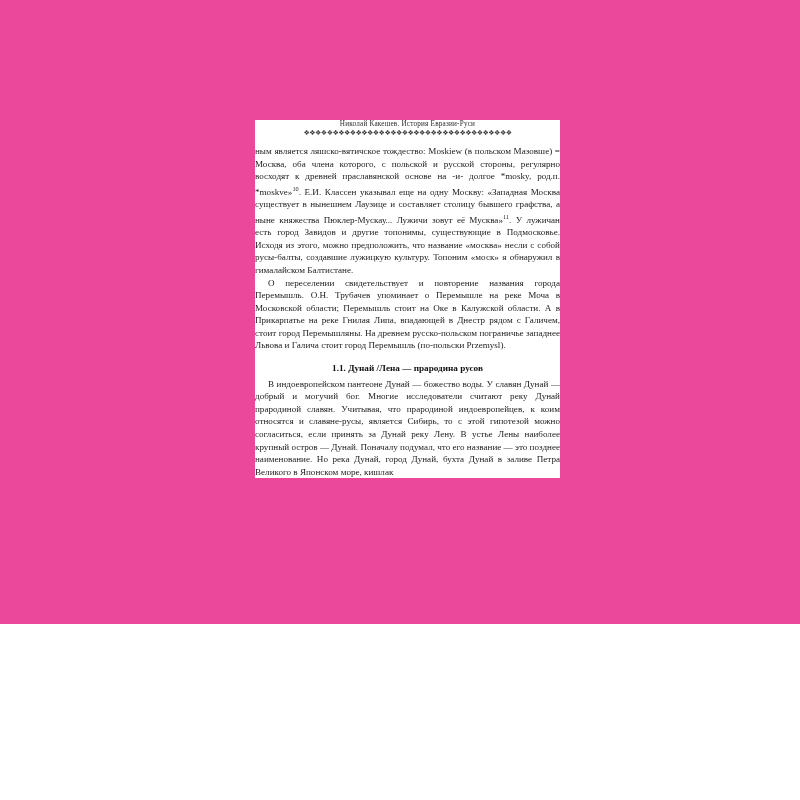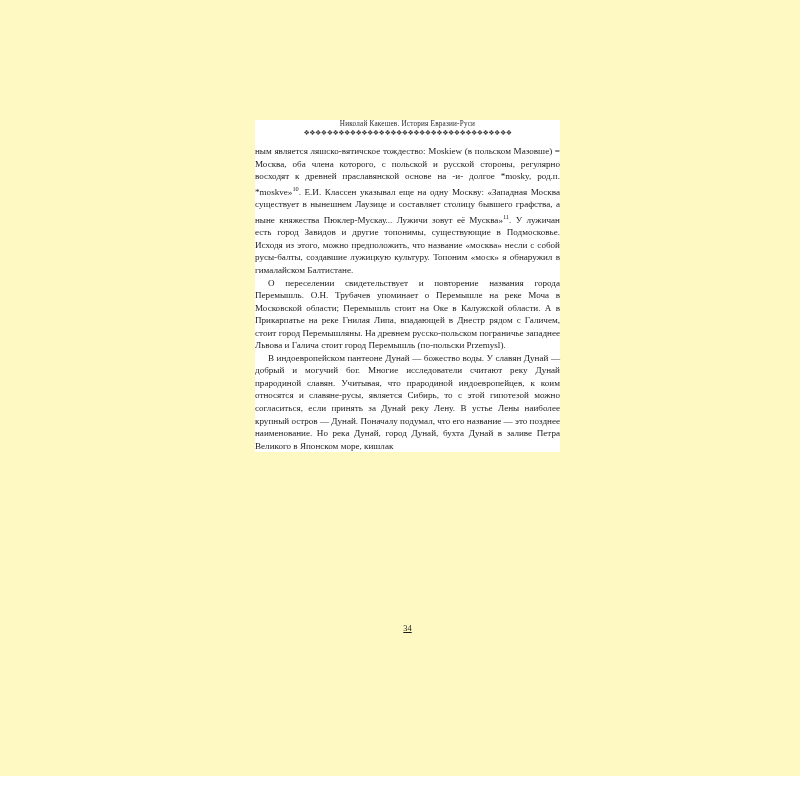--- a/index.html
+++ b/index.html
@@ -9,22 +9,22 @@
     height: 800px;
     background: #ffffff;
   }
   body {
     font-family: "Liberation Serif", serif;
     color: #1a1a1a;
   }
   .page {
     position: relative;
     width: 800px;
-    height: 776px;
-    background: #fef9c3;
+    height: 624px;
+    background: #ec4899;
     overflow: hidden;
   }
   .book-page {
     position: absolute;
     left: 255px;
     top: 120px;
     width: 305px;
     background: #ffffff;
   }
   .running-head {
@@ -94,20 +94,21 @@
 
     <div class="running-head">Николай Какешев. История Евразии-Руси</div>
 
     <div class="rule-ornament">❖❖❖❖❖❖❖❖❖❖❖❖❖❖❖❖❖❖❖❖❖❖❖❖❖❖❖❖❖❖❖❖❖❖❖❖</div>
 
     <div class="body-text">
       <p class="" id="para-1"><span>ным является ляшско-вятичское тождество: </span><span class="italic">Moskiew</span><span> (в польском Мазовше) = </span><span class="italic">Москва</span><span>, оба члена которого, с польской и русской стороны, регулярно восходят к древней праславянской основе на -и- долгое *</span><span class="italic">mosky</span><span>, род.п. *</span><span class="italic">moskve</span><span>»</span><span class="sup">10</span><span>. Е.И. Классен указывал еще на одну Москву: «Западная Москва существует в нынешнем Лаузице и составляет столицу бывшего графства, а ныне княжества Пюклер-Мускау... Лужичи зовут её Мусква»</span><span class="sup">11</span><span>. У лужичан есть город Завидов и другие топонимы, существующие в Подмосковье. Исходя из этого, можно предположить, что название «москва» несли с собой русы-балты, создавшие лужицкую культуру. Топоним «моск» я обнаружил в гималайском Балтистане.</span></p>
       <p class="indent" id="para-2"><span>О переселении свидетельствует и повторение названия города Перемышль. О.Н. Трубачев упоминает о Перемышле на реке Моча в Московской области; Перемышль стоит на Оке в Калужской области. А в Прикарпатье на реке Гнилая Липа, впадающей в Днестр рядом с Галичем, стоит город Перемышляны. На древнем русско-польском пограничье западнее Львова и Галича стоит город Перемышль (по-польски Przemysl).</span></p>
     </div>
 
+    <div class="section-head">1.1. Дунай /Лена — прародина русов</div>
 
     <div class="body-text">
       <p class="indent" id="para-3"><span>В индоевропейском пантеоне Дунай — божество воды. У славян Дунай — добрый и могучий бог. Многие исследователи считают реку Дунай прародиной славян. Учитывая, что прародиной индоевропейцев, к коим относятся и славяне-русы, является Сибирь, то с этой гипотезой можно согласиться, если принять за Дунай реку Лену. В устье Лены наиболее крупный остров — Дунай. Поначалу подумал, что его название — это позднее наименование. Но река Дунай, город Дунай, бухта Дунай в заливе Петра Великого в Японском море, кишлак</span></p>
     </div>
 
   </div>
 
   <div class="folio">34</div>
 
 </div>

